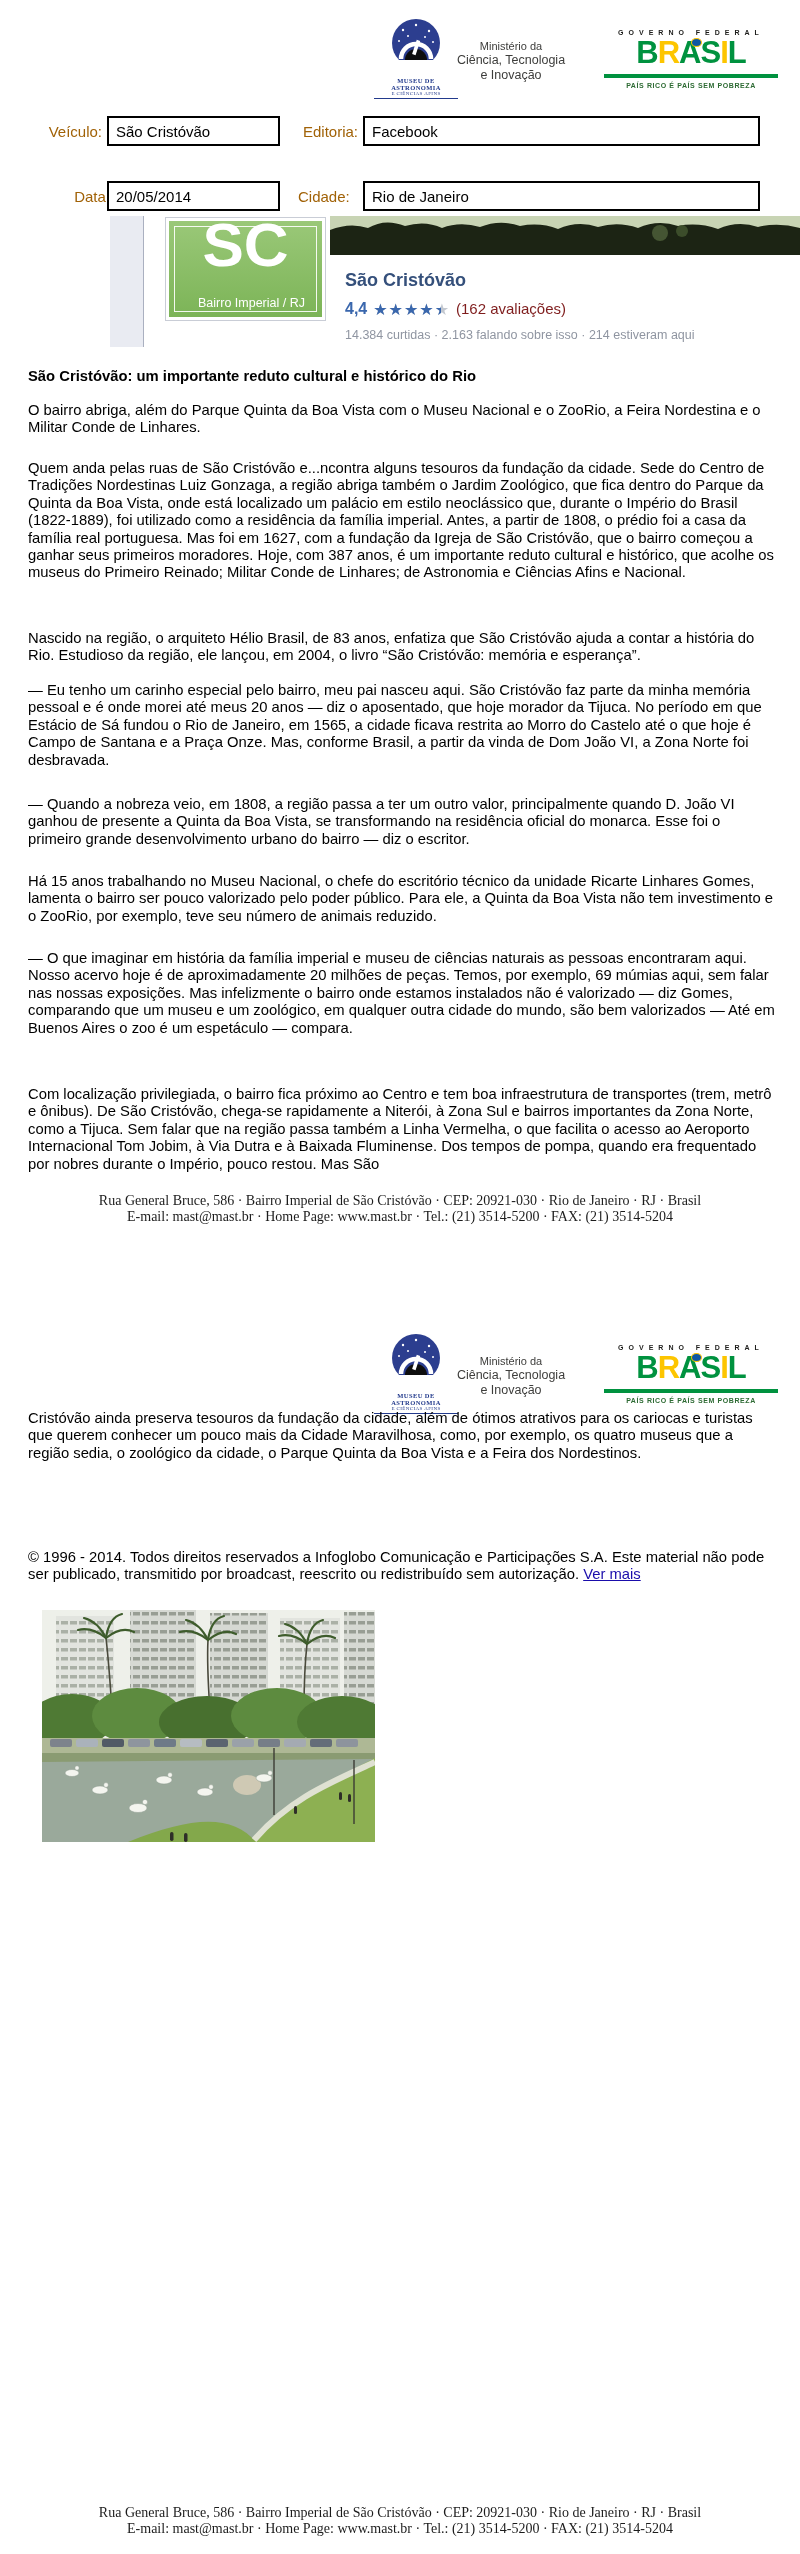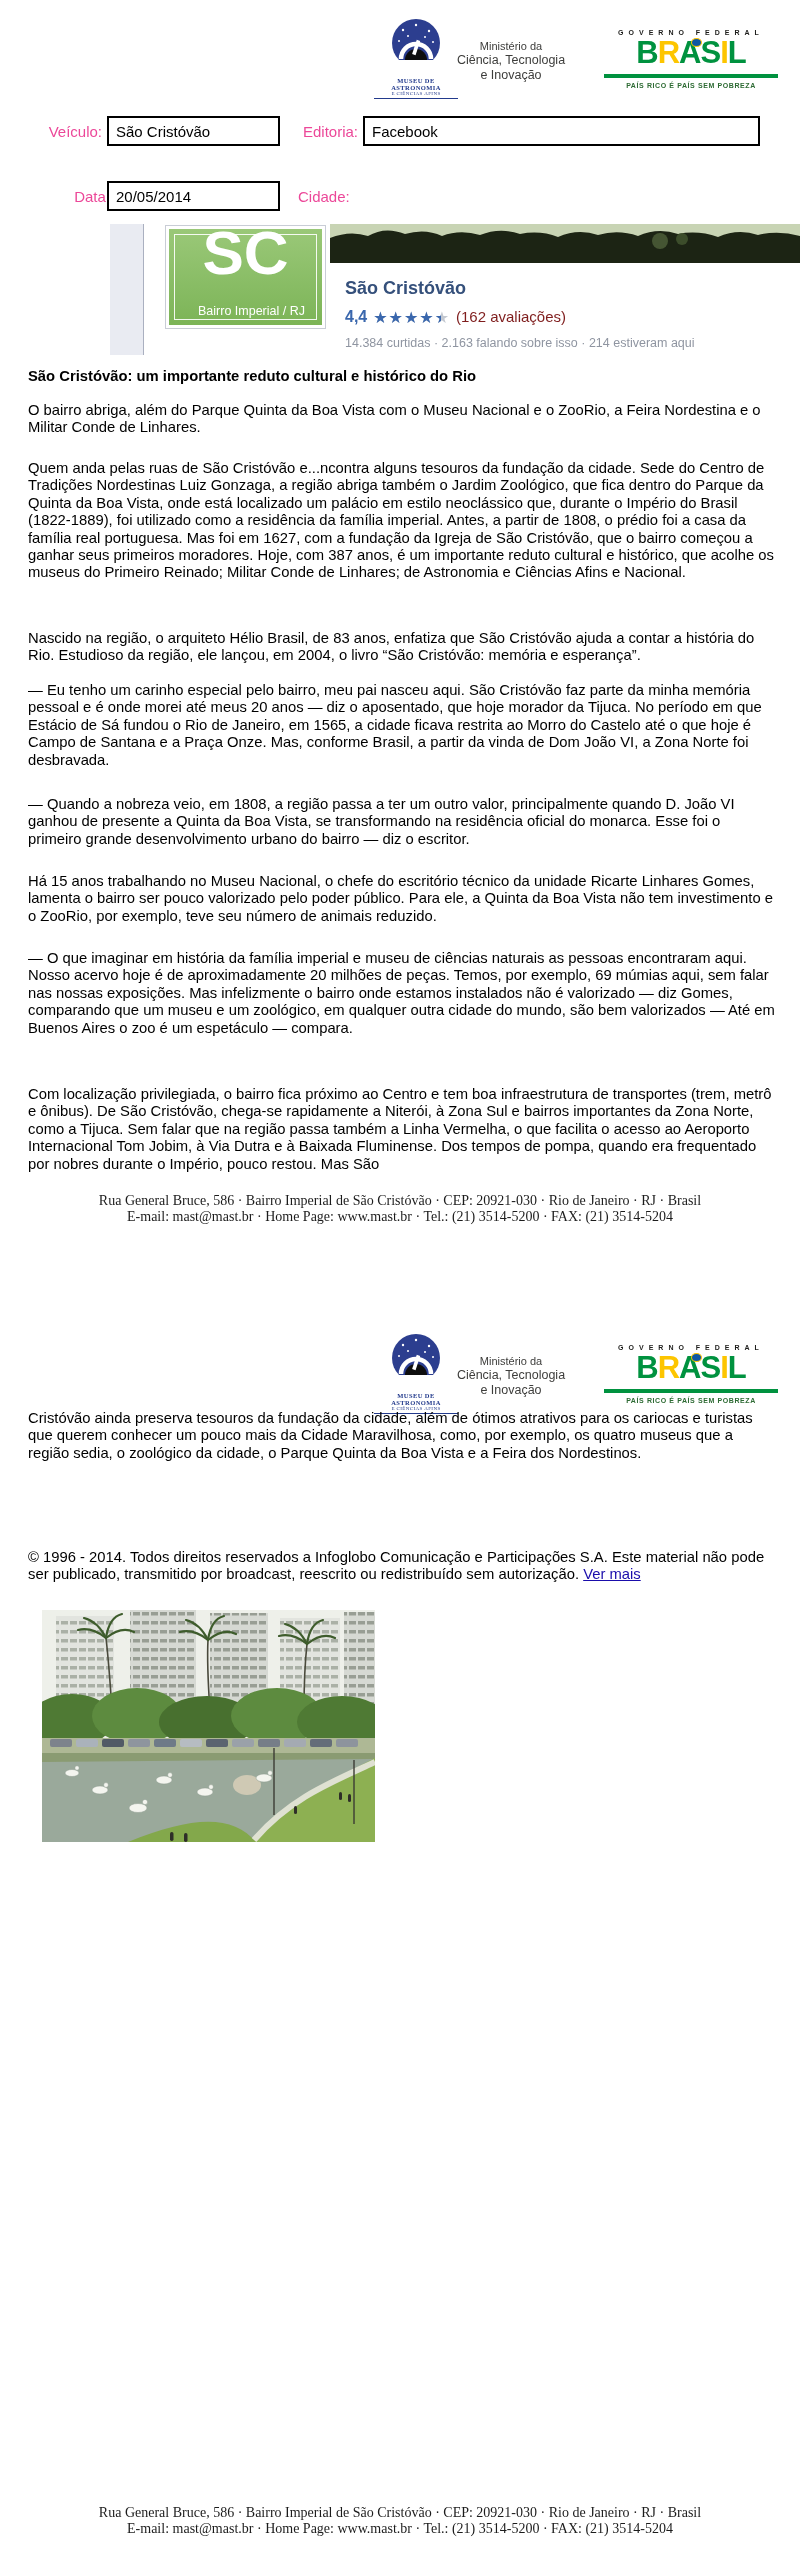--- a/index.html
+++ b/index.html
@@ -21,26 +21,26 @@
   .brasil-word{font-size:31px;font-weight:900;line-height:31px;letter-spacing:-1px;margin-top:1px;}
   .bl0,.bl3,.bl5{color:#00923f;}
   .bl1,.bl4{color:#fdc500;}
   .bl2{color:#00923f;position:relative;}
   .bl2::after{content:"";position:absolute;right:-2px;top:3px;width:9px;height:7px;
               border-radius:50%;background:#0f57a3;border:1px solid #fdc500;}
   .brasil-bar{height:4px;background:#00923f;margin-top:6px;}
   .brasil-tag{font-size:7px;font-weight:bold;letter-spacing:.6px;color:#2e6b34;margin-top:4px;white-space:nowrap;}
 
   
-  .flabel{position:absolute;font-size:15px;color:#ec4899;}
+  .flabel{position:absolute;font-size:15px;color:#a16207;}
   .fbox{position:absolute;height:30px;border:2px solid #000;background:#fff;
         font-family:"Liberation Sans",sans-serif;font-size:15px;padding:0 0 0 7px;box-sizing:border-box;}
 
   
-  .fb{position:absolute;left:110px;top:224px;width:690px;height:131px;background:#fff;}
+  .fb{position:absolute;left:110px;top:216px;width:690px;height:131px;background:#fff;}
   .fb-rail{position:absolute;left:0;top:0;width:33px;height:131px;background:#e9ebf2;border-right:1px solid #aab0c0;}
   .fb-banner{position:absolute;left:220px;top:0;width:470px;height:39px;}
   .fb-badge{position:absolute;left:55px;top:1px;width:161px;height:104px;background:#fff;
             border:1px solid #c9cdd6;box-sizing:border-box;padding:3px;}
   .fb-badge-in{position:relative;width:100%;height:100%;background:linear-gradient(180deg,#9ac878,#7cb457);
                overflow:hidden;}
   .fb-badge-in::before{content:"";position:absolute;left:5px;right:5px;top:5px;bottom:5px;
                border:1px solid rgba(255,255,255,.9);}
   .fb-sc{position:absolute;left:0;right:0;top:-12px;text-align:center;font-size:62px;font-weight:bold;
          color:#fff;line-height:72px;}
@@ -109,20 +109,21 @@
   </div>
 
   <span class="flabel" style="left:30px;top:123px;width:72px;text-align:right;display:inline-block;">Veículo:</span>
   <input class="fbox" style="left: 107px; top: 116px; width: 173px;" value="São Cristóvão">
   <span class="flabel" style="left:298px;top:123px;width:60px;text-align:right;display:inline-block;">Editoria:</span>
   <input class="fbox" style="left: 363px; top: 116px; width: 397px;" value="Facebook">
 
   <span class="flabel" style="left:38px;top:188px;width:72px;text-align:right;display:inline-block;">Data:</span>
   <input class="fbox" style="left: 107px; top: 181px; width: 173px;" value="20/05/2014">
   <span class="flabel" style="left:298px;top:188px;width:60px;text-align:left;display:inline-block;">Cidade:</span>
+  <input class="fbox" style="left: 363px; top: 181px; width: 397px;" value="Rio de Janeiro">
 
   <div class="fb">
     <div class="fb-rail"></div>
     <div class="fb-banner">
       <svg viewBox="0 0 470 39" width="470" height="39" preserveAspectRatio="none">
         <rect width="470" height="39" fill="#c8d4b4"></rect>
         <path d="M0 39 L0 14 Q20 6 38 12 Q55 2 75 10 Q95 4 112 12 Q130 5 150 11 Q170 3 190 10 Q210 6 228 13 Q248 4 268 11 Q288 5 308 12 Q328 3 348 10 Q368 6 388 13 Q408 4 428 11 Q448 6 470 12 L470 39 Z" fill="#1c2414"></path>
         <circle cx="330" cy="17" r="8" fill="#4c5e38" opacity="0.85"></circle>
         <circle cx="352" cy="15" r="6" fill="#42552f" opacity="0.85"></circle>
       </svg>

